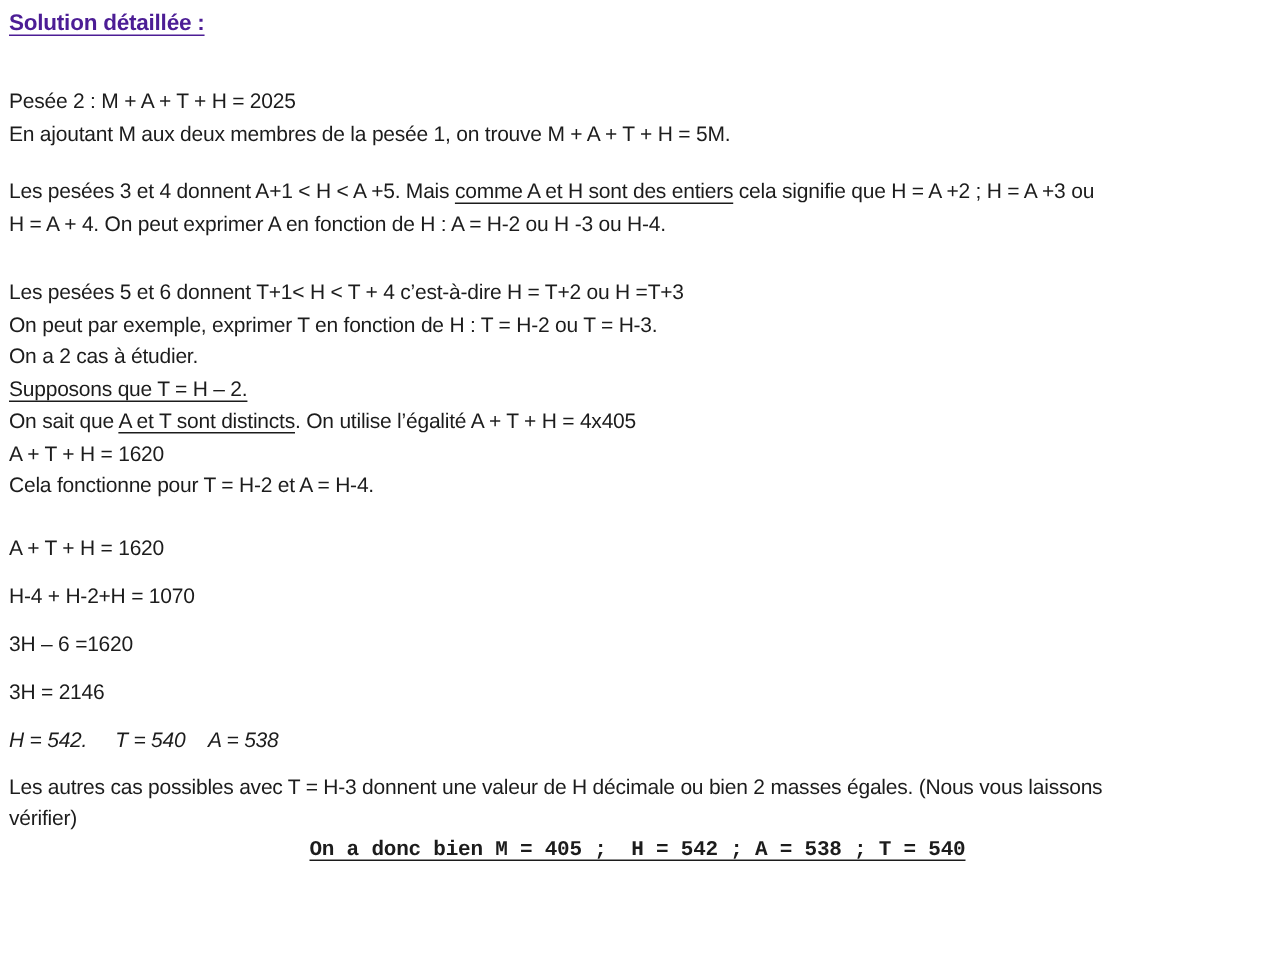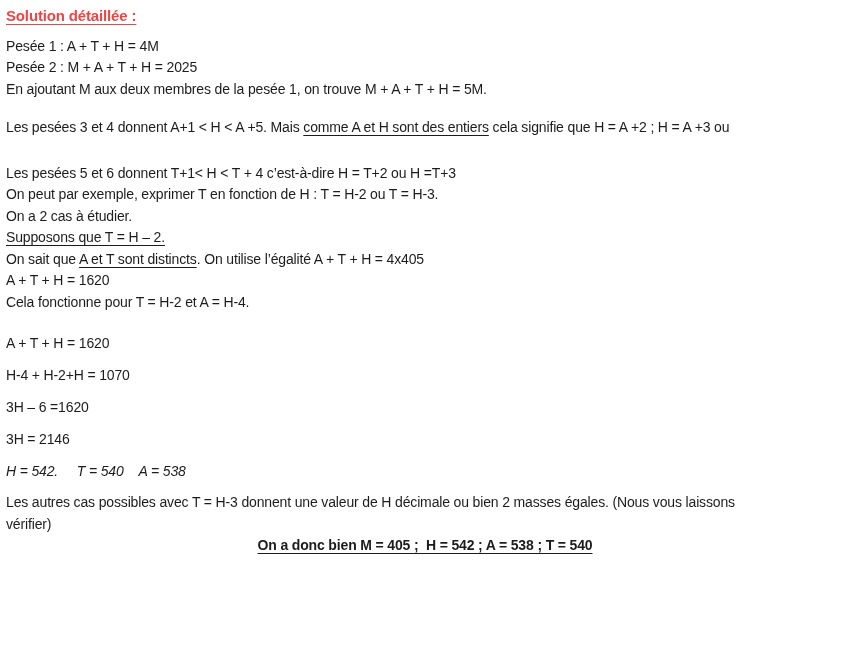--- a/index.html
+++ b/index.html
@@ -31,35 +31,35 @@
   .para {
     margin: 0;
     white-space: pre-wrap;
   }
   .gap-sm  { margin-bottom: 9.5px; font-style: italic; }
   .gap-md  { margin-bottom: 10.5px; }
   .gap-lg  { margin-bottom: 17px; }
   .gap-xl  { margin-bottom: 20px; margin-top: 24px; }
   .gap-end { }
   .center { text-align: center; }
-  .bold   { font-weight: bold; }
+  .bold   { font-weight: bold; font-family: Liberation Mono, monospace; }
   .u {
     text-decoration: underline;
     text-decoration-thickness: 1.2px;
     text-underline-offset: 2.5px;
   }
 </style>
 </head>
 <body>
 
-<h1 class="doc-title" style="color: #ef4444;">Solution détaillée :</h1>
+<h1 class="doc-title" style="color: #4c1d95;">Solution détaillée :</h1>
 
 <div>
-    <p class="para gap-lg"><span>Pesée 1 : A + T + H = 4M</span><br><span>Pesée 2 : M + A + T + H = 2025</span><br><span>En ajoutant M aux deux membres de la pesée 1, on trouve M + A + T + H = 5M.</span><br></p>
-    <p class="para gap-lg"><span>Les pesées 3 et 4 donnent A+1 &lt; H &lt; A +5. Mais </span><span class="u">comme A et H sont des entiers</span><span> cela signifie que H = A +2 ; H = A +3 ou</span><br></p>
+    <p class="para gap-lg"><br><span>Pesée 2 : M + A + T + H = 2025</span><br><span>En ajoutant M aux deux membres de la pesée 1, on trouve M + A + T + H = 5M.</span><br></p>
+    <p class="para gap-lg"><span>Les pesées 3 et 4 donnent A+1 &lt; H &lt; A +5. Mais </span><span class="u">comme A et H sont des entiers</span><span> cela signifie que H = A +2 ; H = A +3 ou</span><br><span>H = A + 4. On peut exprimer A en fonction de H : A = H-2 ou H -3 ou H-4.</span></p>
     <p class="para gap-xl"><span>Les pesées 5 et 6 donnent T+1&lt; H &lt; T + 4 c’est-à-dire H = T+2 ou H =T+3</span><br><span>On peut par exemple, exprimer T en fonction de H : T = H-2 ou T = H-3.</span><br><span>On a 2 cas à étudier.</span><br><span class="u">Supposons que T = H – 2.</span><br><span>On sait que </span><span class="u">A et T sont distincts</span><span>. On utilise l’égalité A + T + H = 4x405</span><br><span>A + T + H = 1620</span><br><span>Cela fonctionne pour T = H-2 et A = H-4.</span></p>
     <p class="para gap-md"><span>A + T + H = 1620</span></p>
     <p class="para gap-md"><span>H-4 + H-2+H = 1070</span></p>
     <p class="para gap-md"><span>3H – 6 =1620</span></p>
     <p class="para gap-md"><span>3H = 2146</span></p>
     <p class="para gap-sm"><span>H = 542.&nbsp;&nbsp;&nbsp;&nbsp;&nbsp;T = 540&nbsp;&nbsp;&nbsp;&nbsp;A = 538</span></p>
     <p class="para gap-end"><span>Les autres cas possibles avec T = H-3 donnent une valeur de H décimale ou bien 2 masses égales. (Nous vous laissons</span><br><span>vérifier)</span></p>
     <p class="para gap-md center bold"><span class="u">On a donc bien M = 405 ;&nbsp; H = 542 ; A = 538 ; T = 540</span></p>
   </div>
 

